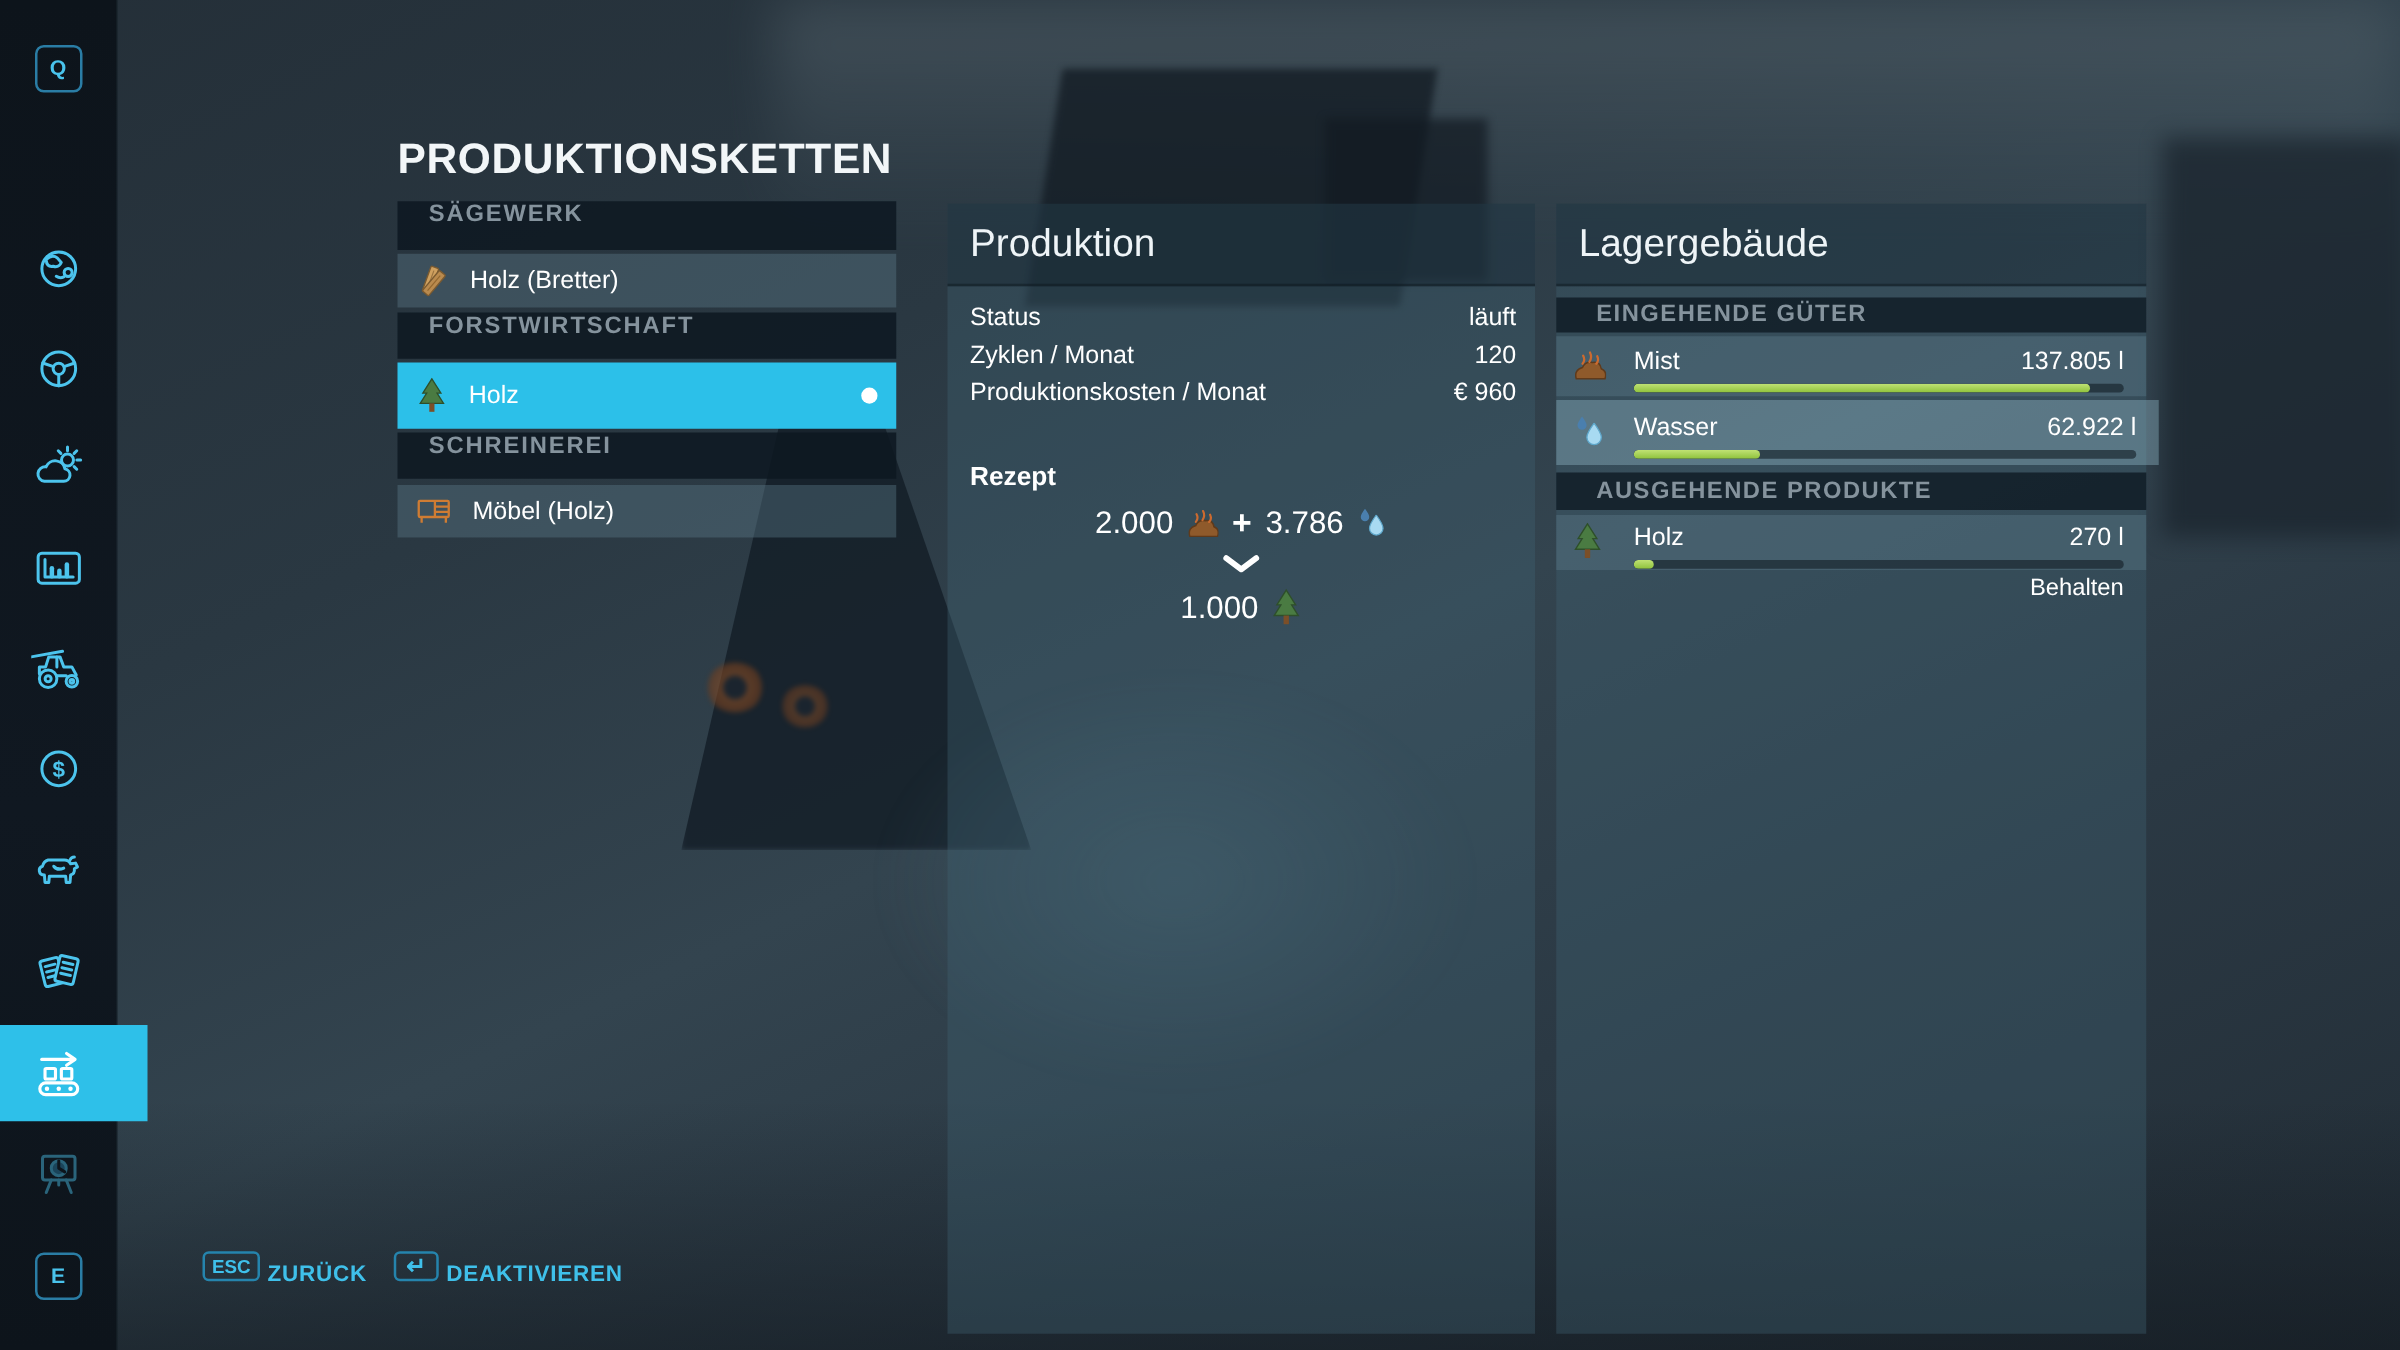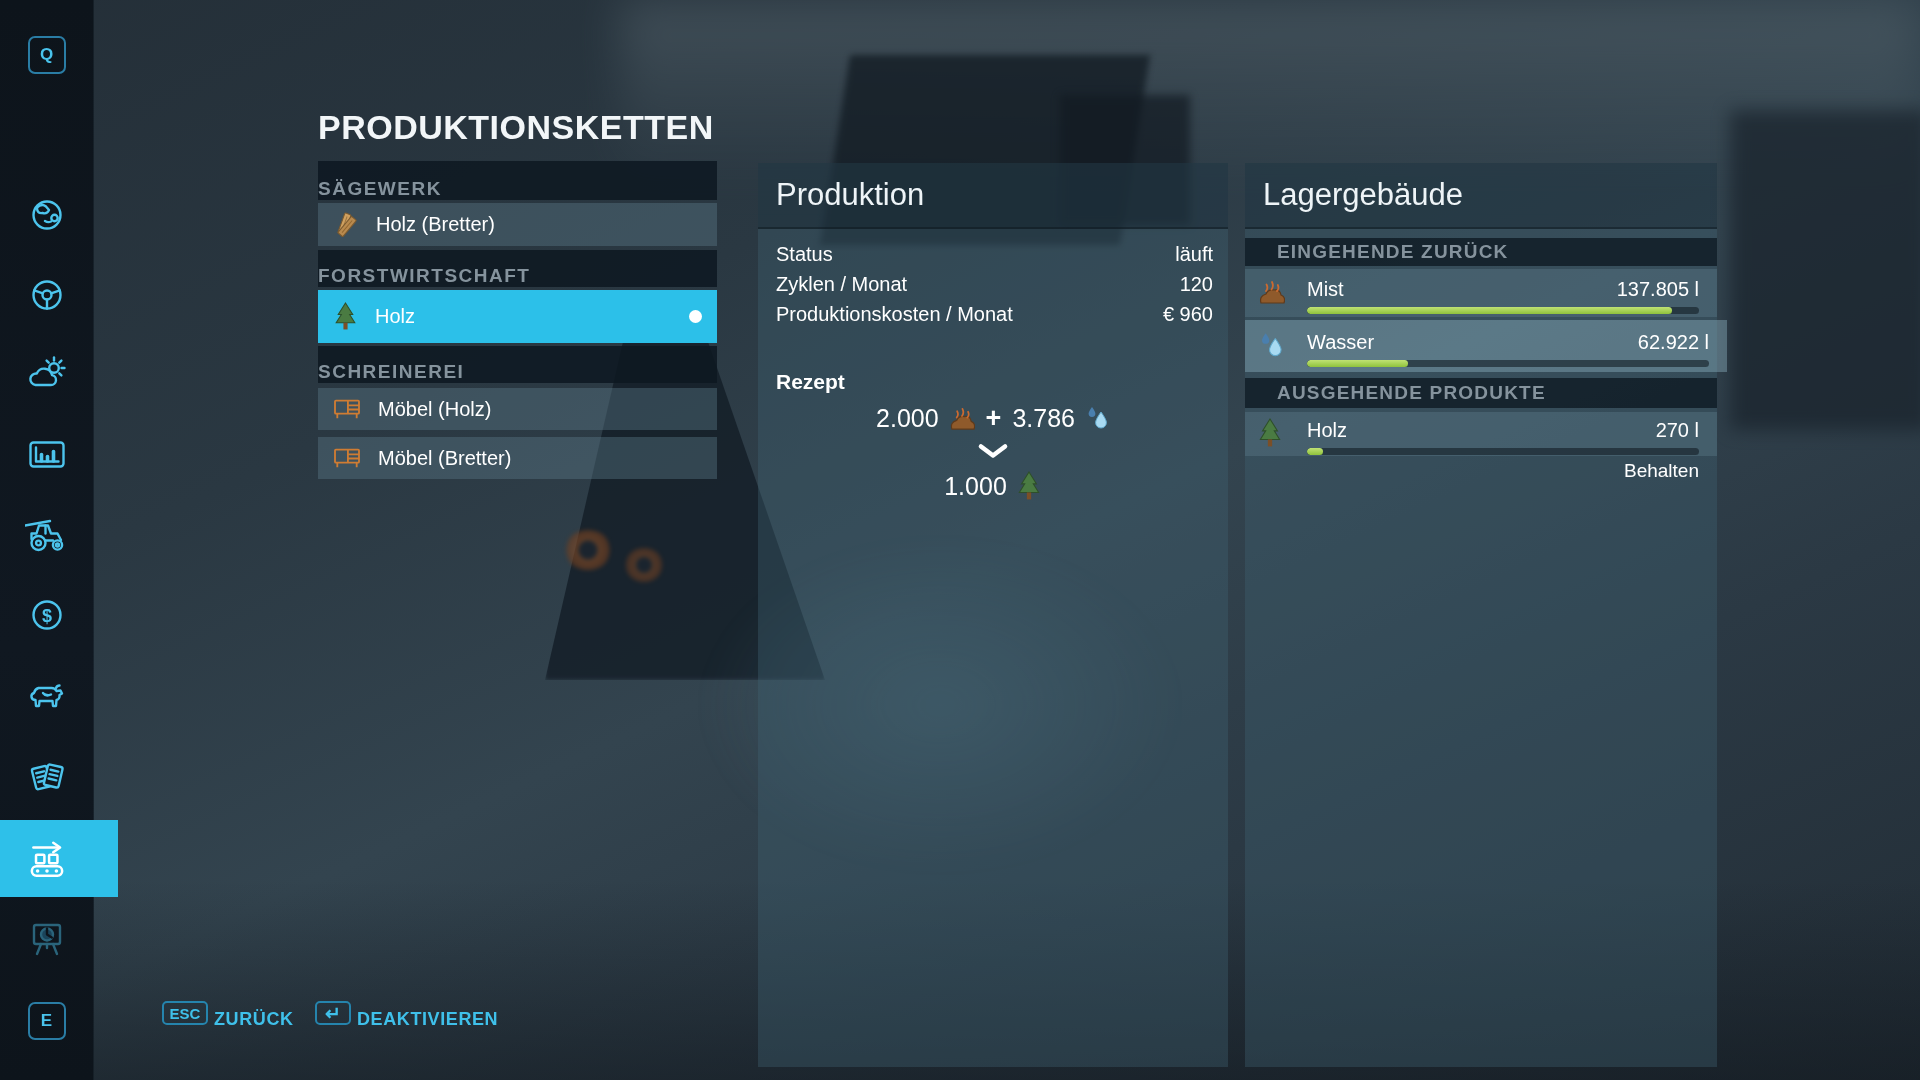--- a/index.html
+++ b/index.html
@@ -30,21 +30,21 @@
     display:flex; align-items:center; }
   .active-tab svg { margin-left:24px; }
   .dimmed { opacity:.45; }
 
   
   .page-title { position:absolute; left:318px; top:108px; font-size:34px; font-weight:bold;
     color:#f2f6f8; letter-spacing:.5px; }
   .chains { position:absolute; left:318px; top:161px; width:399px; height:320px; }
   .list-header { position:absolute; left:0; width:100%; box-sizing:border-box;
     background:rgba(13,24,33,.85); color:#85939d; font-size:19px; font-weight:bold; letter-spacing:1.5px;
-    display:flex; align-items:flex-end; }
+    display:flex; align-items:flex-start; padding-left:25px; }
   .list-row { position:absolute; left:0; width:100%; box-sizing:border-box;
     background:rgba(92,122,137,.40); color:#fff; font-size:20px;
     display:flex; align-items:center; padding-left:15px; gap:17px; }
   .list-row.selected { background:#2cc0e9; }
   .row-dot { position:absolute; right:15px; top:50%; margin-top:-6.5px; width:13px; height:13px; border-radius:50%; background:#fff; }
 
   
   .panel { position:absolute; top:163px; height:904px; background:rgba(64,98,114,.38); }
   #panel-prod  { left:758px;  width:470px; }
   #panel-store { left:1245px; width:472px; }
@@ -280,26 +280,20 @@
   </div>
   <div class="list-header" style="top:185px; height:37px;">
     <span>SCHREINEREI</span>
   </div>
   <div class="list-row" style="top:227px; height:42px;">
     <svg width="28" height="24" viewBox="0 0 30 26">
         <use href="#i-furniture"></use>
       </svg>
     <span>Möbel (Holz)</span>
   </div>
-  <div class="list-row" style="top:276px; height:42px;">
-    <svg width="28" height="24" viewBox="0 0 30 26">
-        <use href="#i-furniture"></use>
-      </svg>
-    <span>Möbel (Bretter)</span>
-  </div>
 </div>
 
 <div class="panel" id="panel-prod">
   <div class="panel-head">Produktion</div>
 
   <div class="stat-row" style="top:77px;">
     <span>Status</span>
     <span>läuft</span>
   </div>
   <div class="stat-row" style="top:107px;gap:44px;">
@@ -336,21 +330,21 @@
     <svg width="26" height="30" viewBox="0 0 24 28">
         <use href="#i-tree"></use>
       </svg>
   </div>
 </div>
 
 <div class="panel" id="panel-store">
   <div class="panel-head">Lagergebäude</div>
 
   <div class="store-header" style="top:75px; height:28px;">
-    <span>EINGEHENDE ZURÜCK</span>
+    <span>EINGEHENDE GÜTER</span>
   </div>
 
   <div class="store-row" style="top:106px; height:48px;">
     <svg class="s-ic" width="28" height="28" viewBox="0 0 28 28">
         <use href="#i-manure"></use>
       </svg>
     <div class="s-body">
       <div class="s-top">
         <span>Mist</span>
         <span>137.805 l</span>

